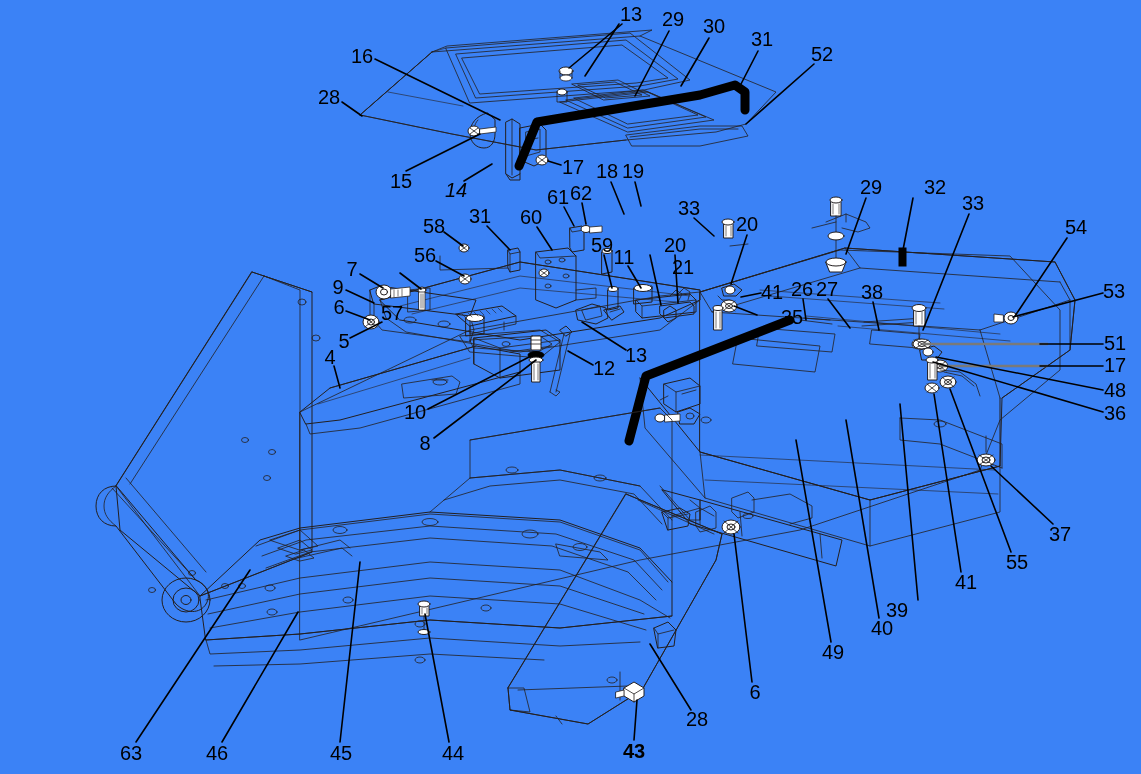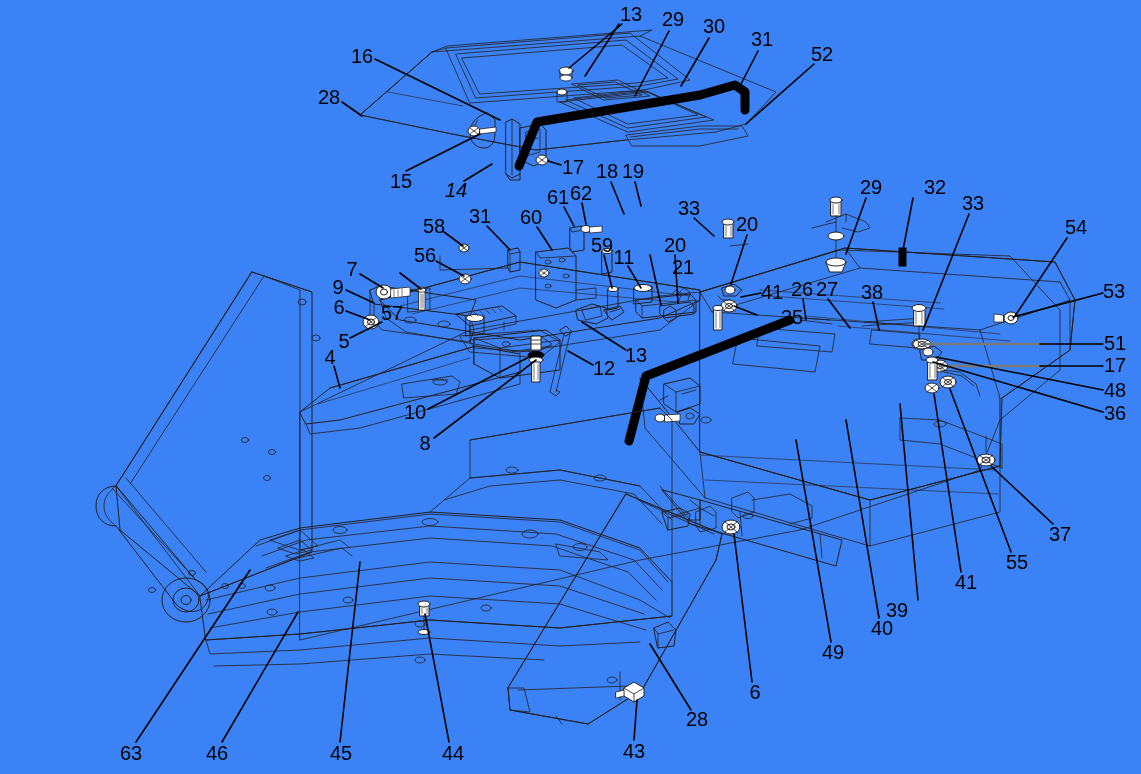--- a/index.html
+++ b/index.html
@@ -626,20 +626,20 @@
       <div class="callout" style="left: 827px; top: 289px;">27</div>
       <div class="callout" style="left: 872px; top: 292px;">38</div>
       <div class="callout" style="left: 1060px; top: 534px;">37</div>
       <div class="callout" style="left: 1017px; top: 562px;">55</div>
       <div class="callout" style="left: 966px; top: 582px;">41</div>
       <div class="callout" style="left: 897px; top: 610px;">39</div>
       <div class="callout" style="left: 882px; top: 628px;">40</div>
       <div class="callout" style="left: 833px; top: 652px;">49</div>
       <div class="callout" style="left: 755px; top: 692px;">6</div>
       <div class="callout" style="left: 697px; top: 719px;">28</div>
-      <div class="callout" style="left: 634px; top: 751px;">43</div>
+      <div class="callout" style="left: 634px; top: 751px; font-weight: bold;">43</div>
       <div class="callout" style="left: 453px; top: 753px;">44</div>
       <div class="callout" style="left: 341px; top: 753px;">45</div>
       <div class="callout" style="left: 217px; top: 753px;">46</div>
       <div class="callout" style="left: 131px; top: 753px;">63</div>
     </div>
 
 </div>
 
 </body></html>

